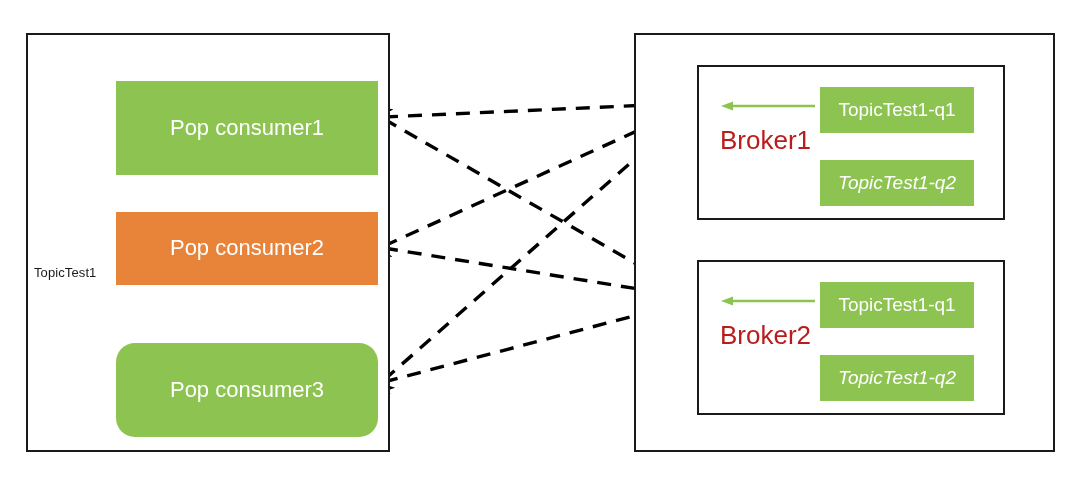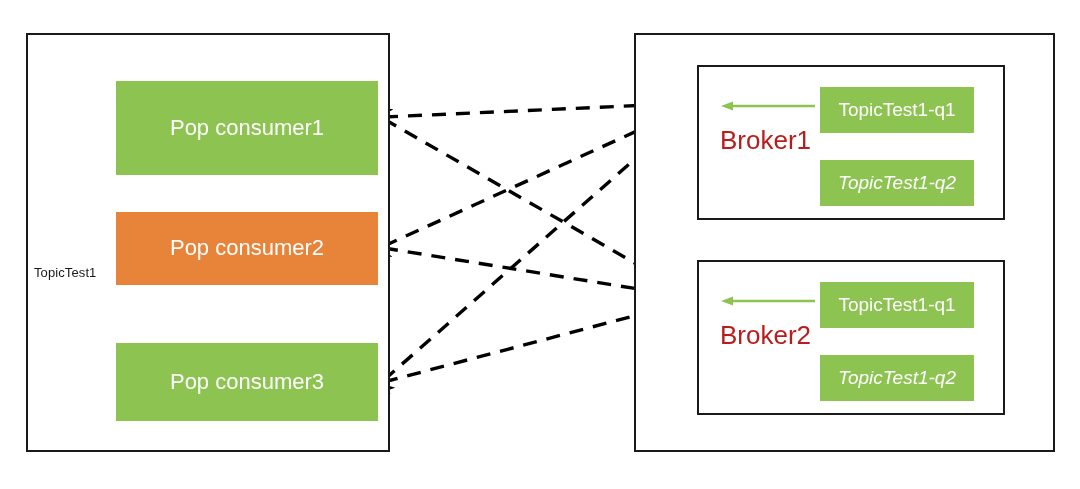--- a/index.html
+++ b/index.html
@@ -54,21 +54,21 @@
     justify-content: center;
     color: #ffffff;
     font-size: 22px;
     line-height: 1.22;
     text-align: center;
     box-sizing: border-box;
     margin-top: 12px;
   }
   #consumer-1 { top: 69px;  height: 94px; }
   #consumer-2 { top: 200px; height: 73px; }
-  #consumer-3 { top: 331px; height: 78px; }
+  #consumer-3 { top: 331px; height: 94px; border-radius: 19px; }
 
   .broker-box {
     position: absolute;
     left: 697px;
     width: 308px;
     height: 155px;
     border: 2px solid #1a1a1a;
     background: #ffffff;
     box-sizing: border-box;
   }

